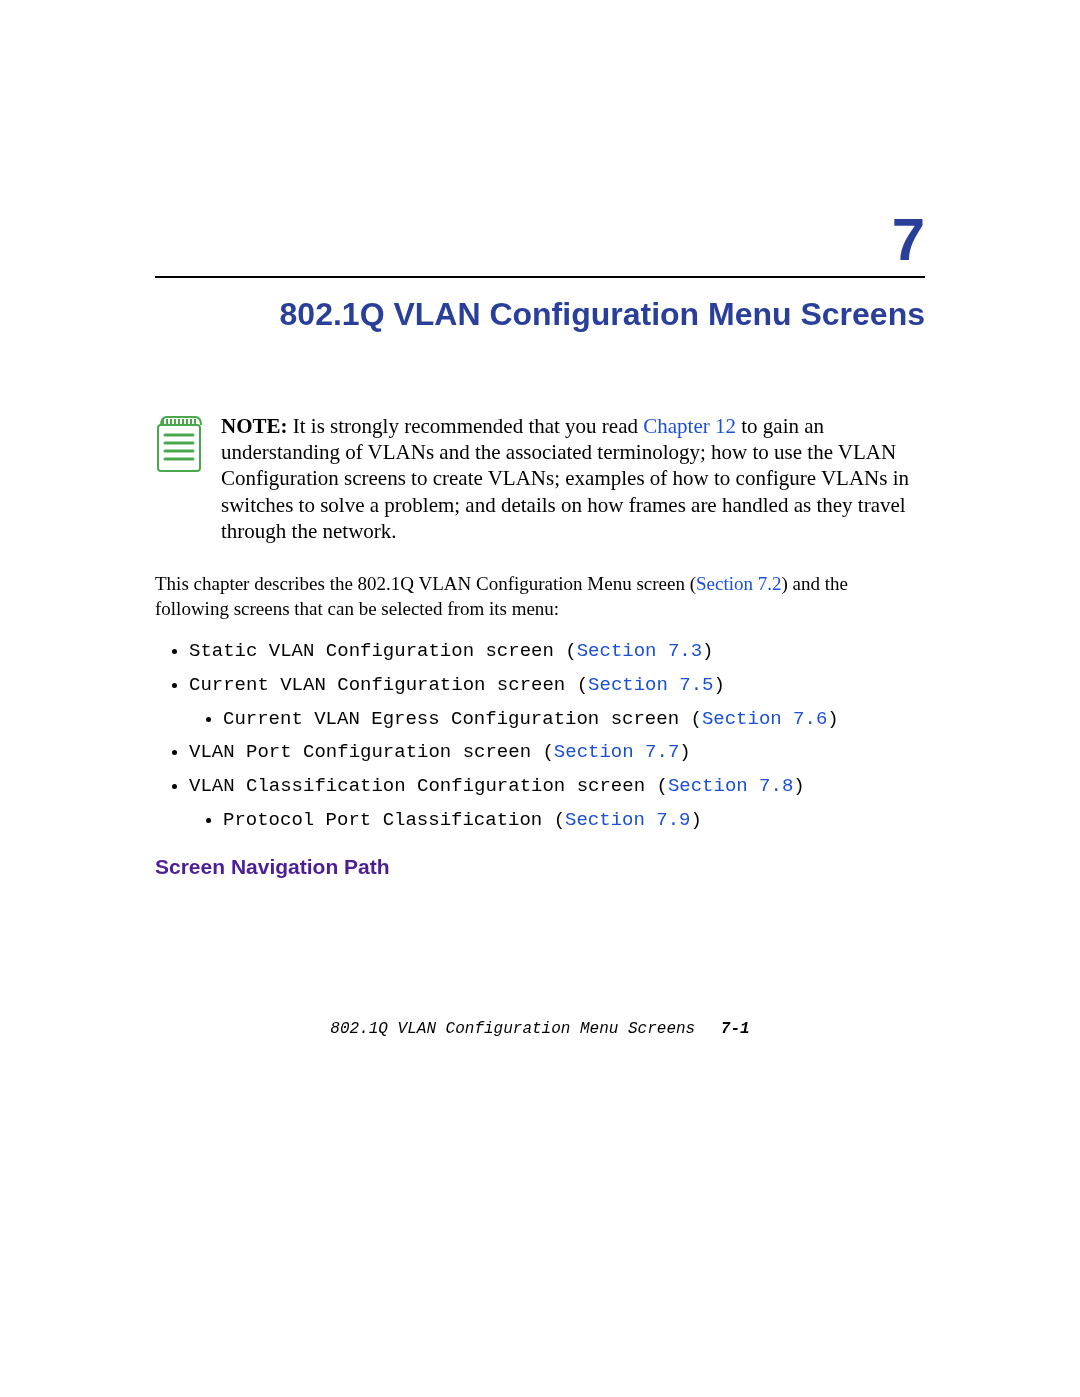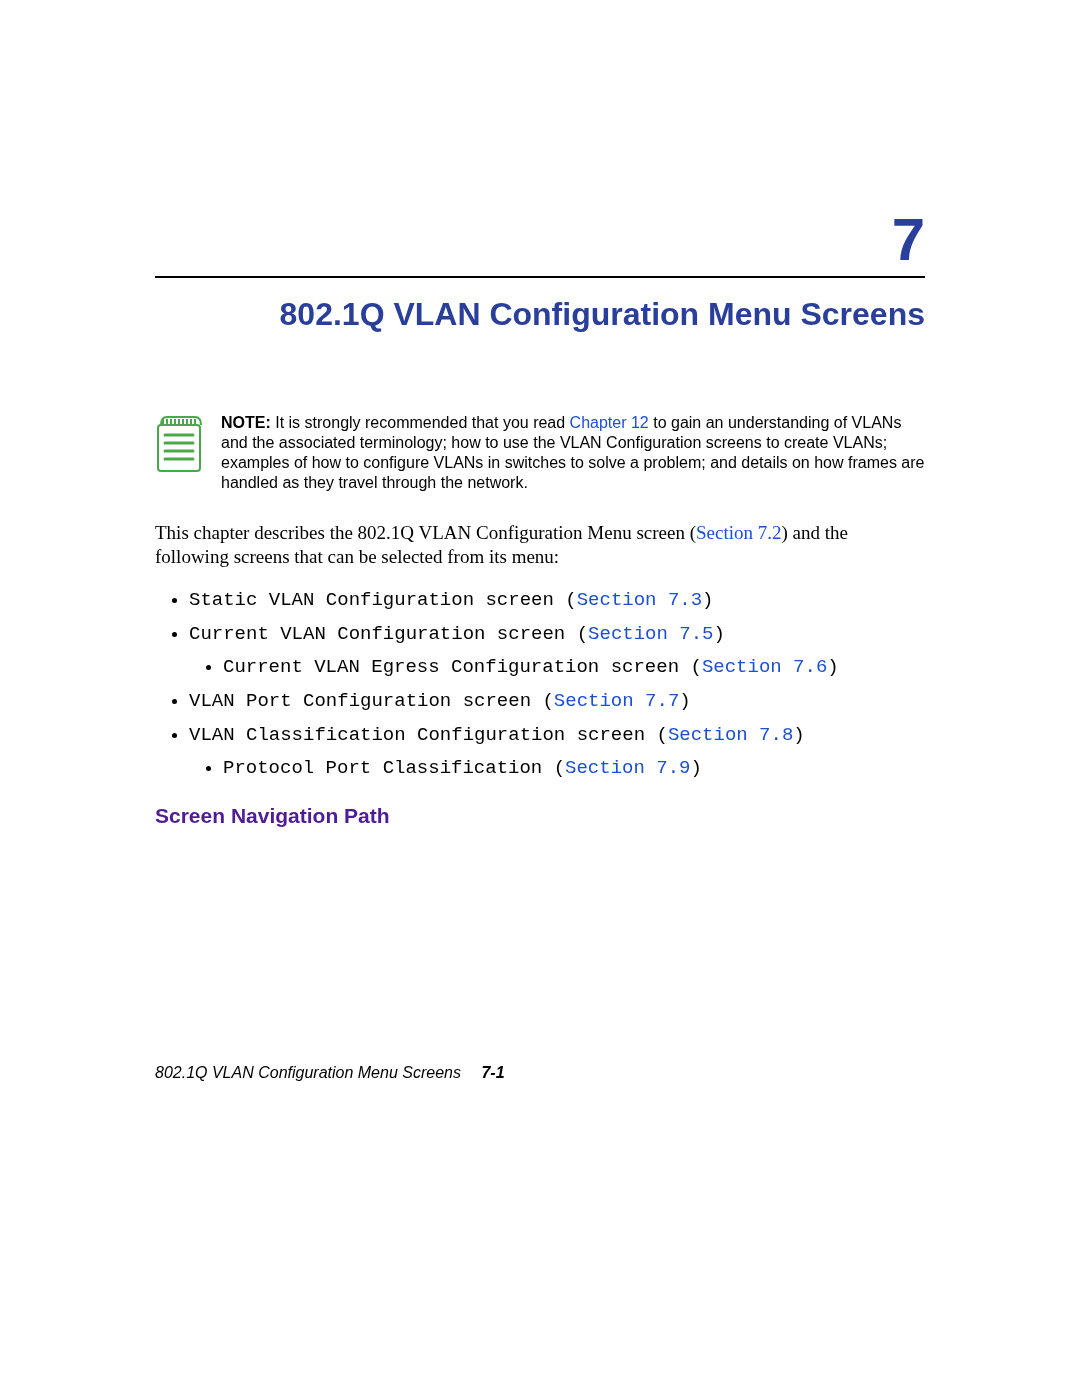--- a/index.html
+++ b/index.html
@@ -39,22 +39,22 @@
     margin-bottom: 80px;
   }
   .note-row {
     display: flex;
     align-items: flex-start;
     gap: 18px;
     margin-bottom: 28px;
   }
   .note-icon svg { display: block; }
   .note-text {
-    font-family: Liberation Sans, sans-serif;
-    font-size: 16px;
+    font-family: Liberation Serif, serif;
+    font-size: 21px;
     line-height: 1.25;
     color: #000;
   }
   .note-text .bold { font-weight: 700; }
   .link { color: #1a4fd6; }
   .body-p {
     font-family: "Times New Roman", Times, serif;
     font-size: 19px;
     line-height: 1.3;
     margin-bottom: 18px;
@@ -82,25 +82,25 @@
     margin-bottom: 6px;
   }
   .nav-path {
     font-family: "Times New Roman", Times, serif;
     font-size: 19px;
     line-height: 1.35;
   }
   .nav-path .bold { font-weight: 700; }
   .footer {
     position: absolute;
-    top: 1064px;
+    top: 1020px;
     left: 155px;
     width: 770px;
-    text-align: left;
-    font-family: Liberation Sans, sans-serif;
+    text-align: center;
+    font-family: Liberation Mono, monospace;
     font-style: italic;
     font-size: 16px;
   }
   .footer .pg { font-weight: 700; font-style: italic; margin-left: 16px; }
 </style>
 </head>
 <body>
 
 <div class="page">
 

